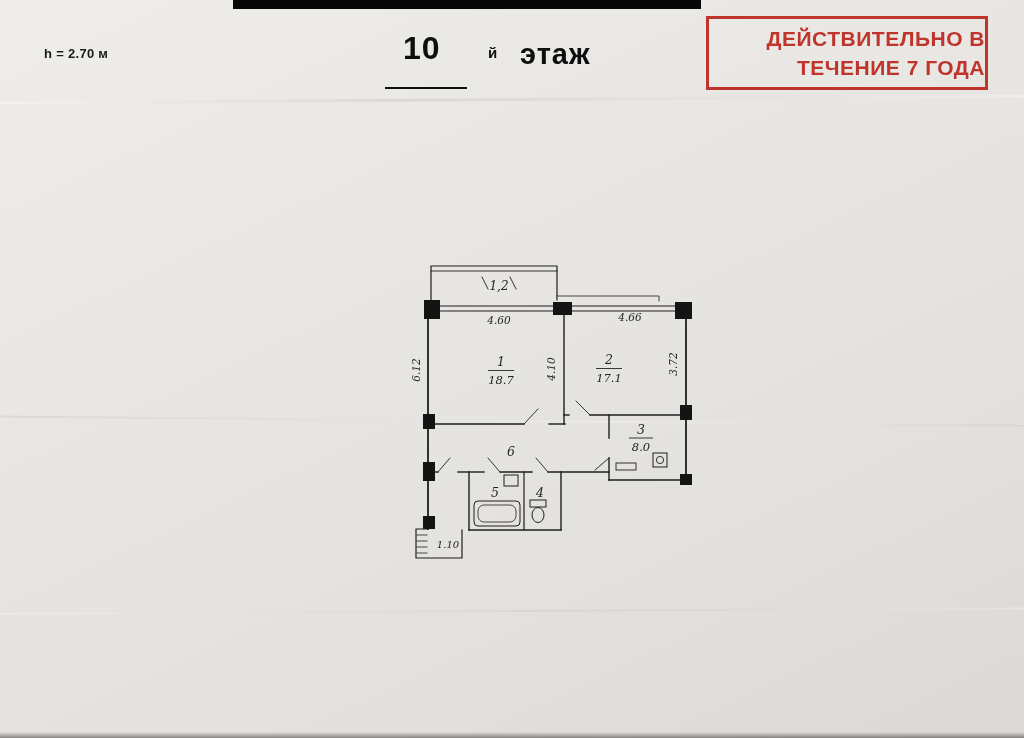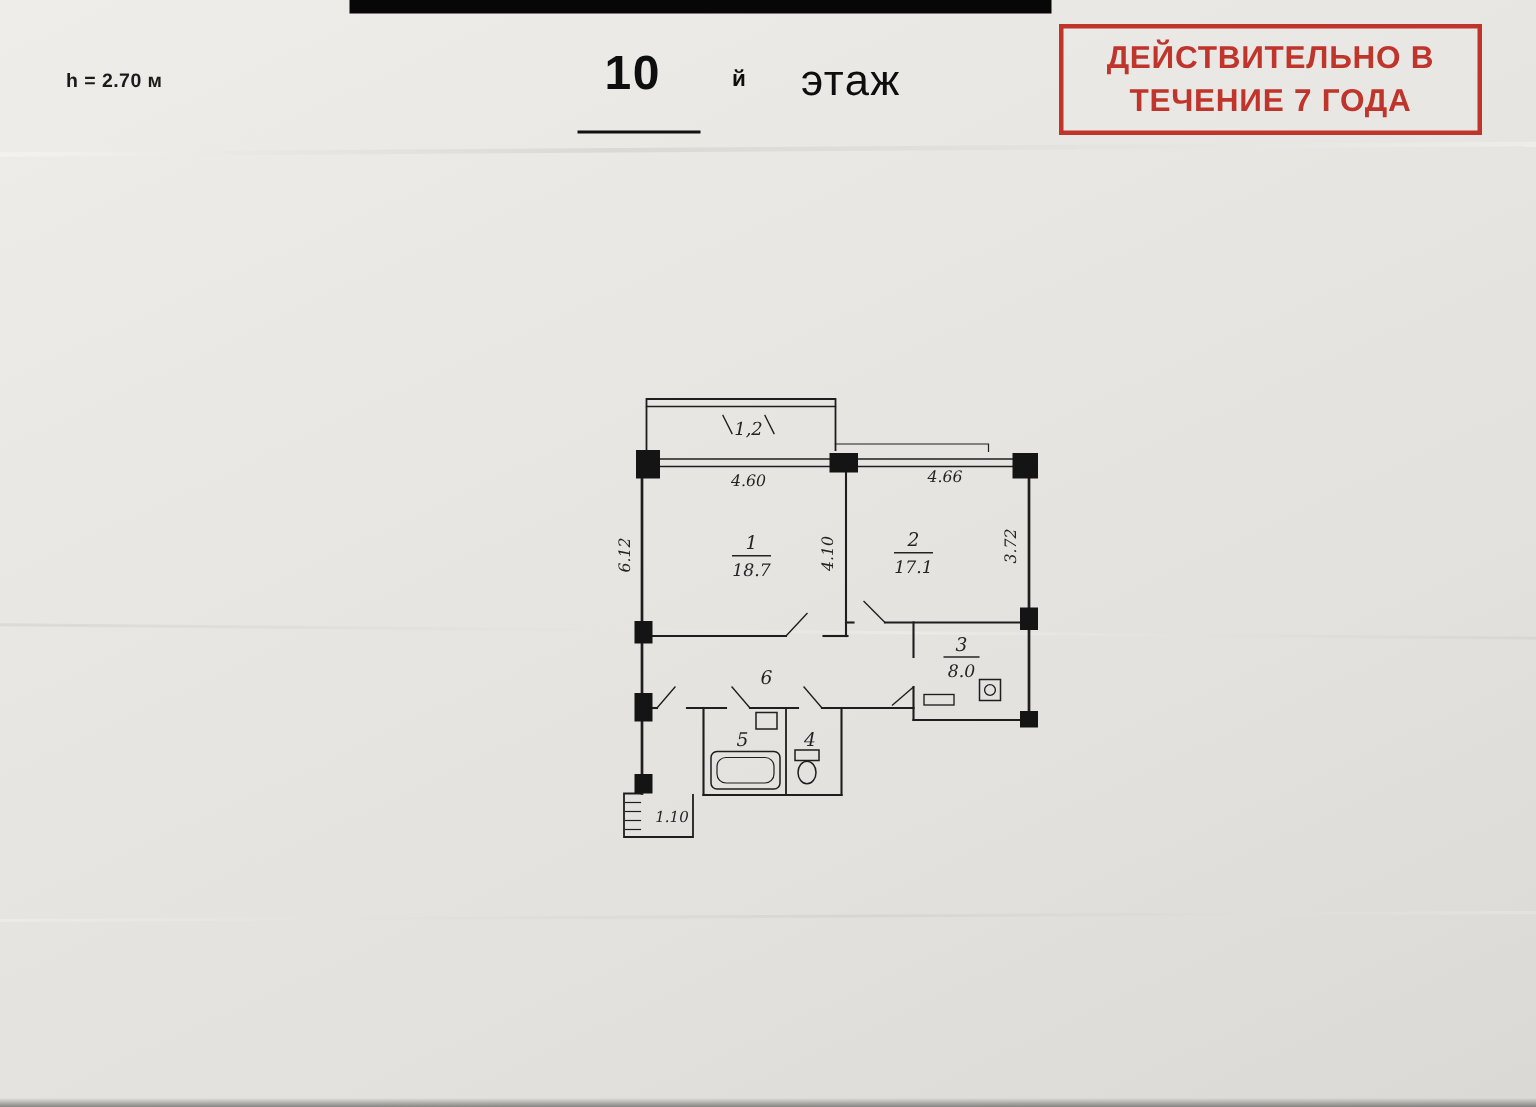--- a/index.html
+++ b/index.html
@@ -40,28 +40,28 @@
   }
   .floor-underline{
     position:absolute;left:385px;top:87px;width:82px;height:2px;background:#101010;
   }
   .floor-suffix{
     position:absolute;left:488px;top:44px;
     font-weight:bold;font-size:15px;color:#0e0e0e;
   }
   .floor-word{
     position:absolute;left:520px;top:38px;
-    font-weight:normal;font-size:29px;color:#0e0e0e;letter-spacing:1px;margin-left:14px;
+    font-weight:bold;font-size:29px;color:#0e0e0e;letter-spacing:1px;
   }
   .stamp{
     position:absolute;left:706px;top:16px;width:276px;height:68px;
     border:3px solid #bf352c;
     color:#bf352c;
     display:flex;flex-direction:column;justify-content:center;
-    text-align:center;
+    text-align:right;
     font-weight:bold;font-size:21px;line-height:29px;letter-spacing:.5px;
     background:rgba(255,255,255,.06);
   }
   .plan{position:absolute;left:404px;top:248px;}
   .plan text{font-family:"DejaVu Serif",serif;font-style:italic;fill:#242424;}
 </style>
 </head>
 <body>
 
 <div class="paper">

